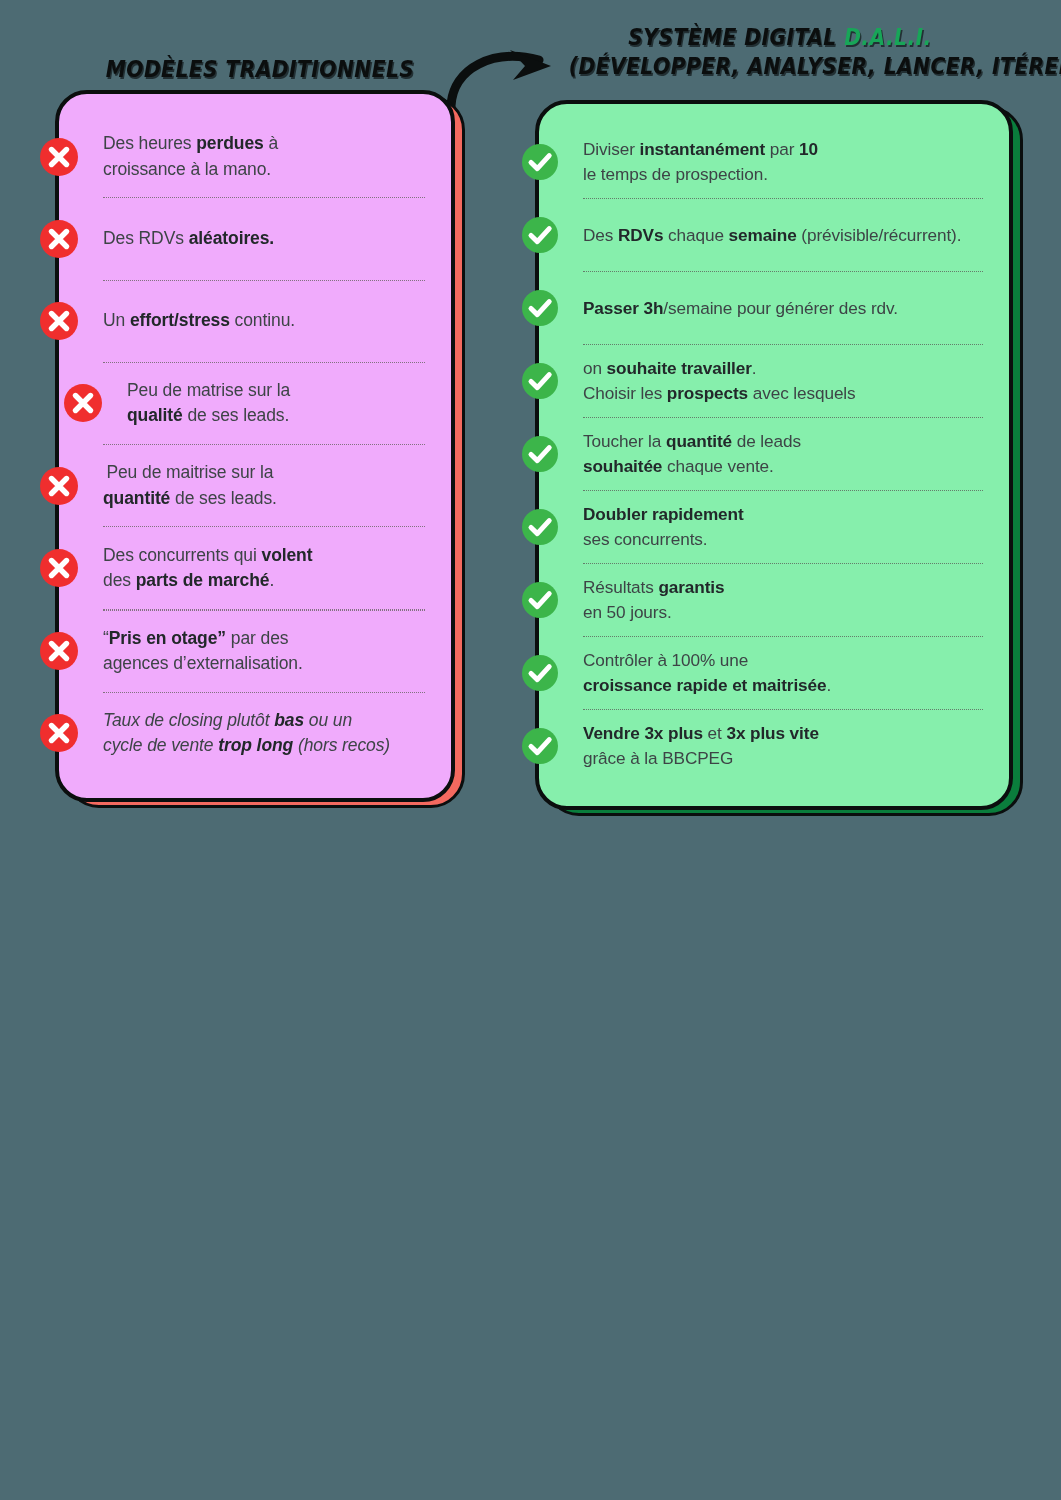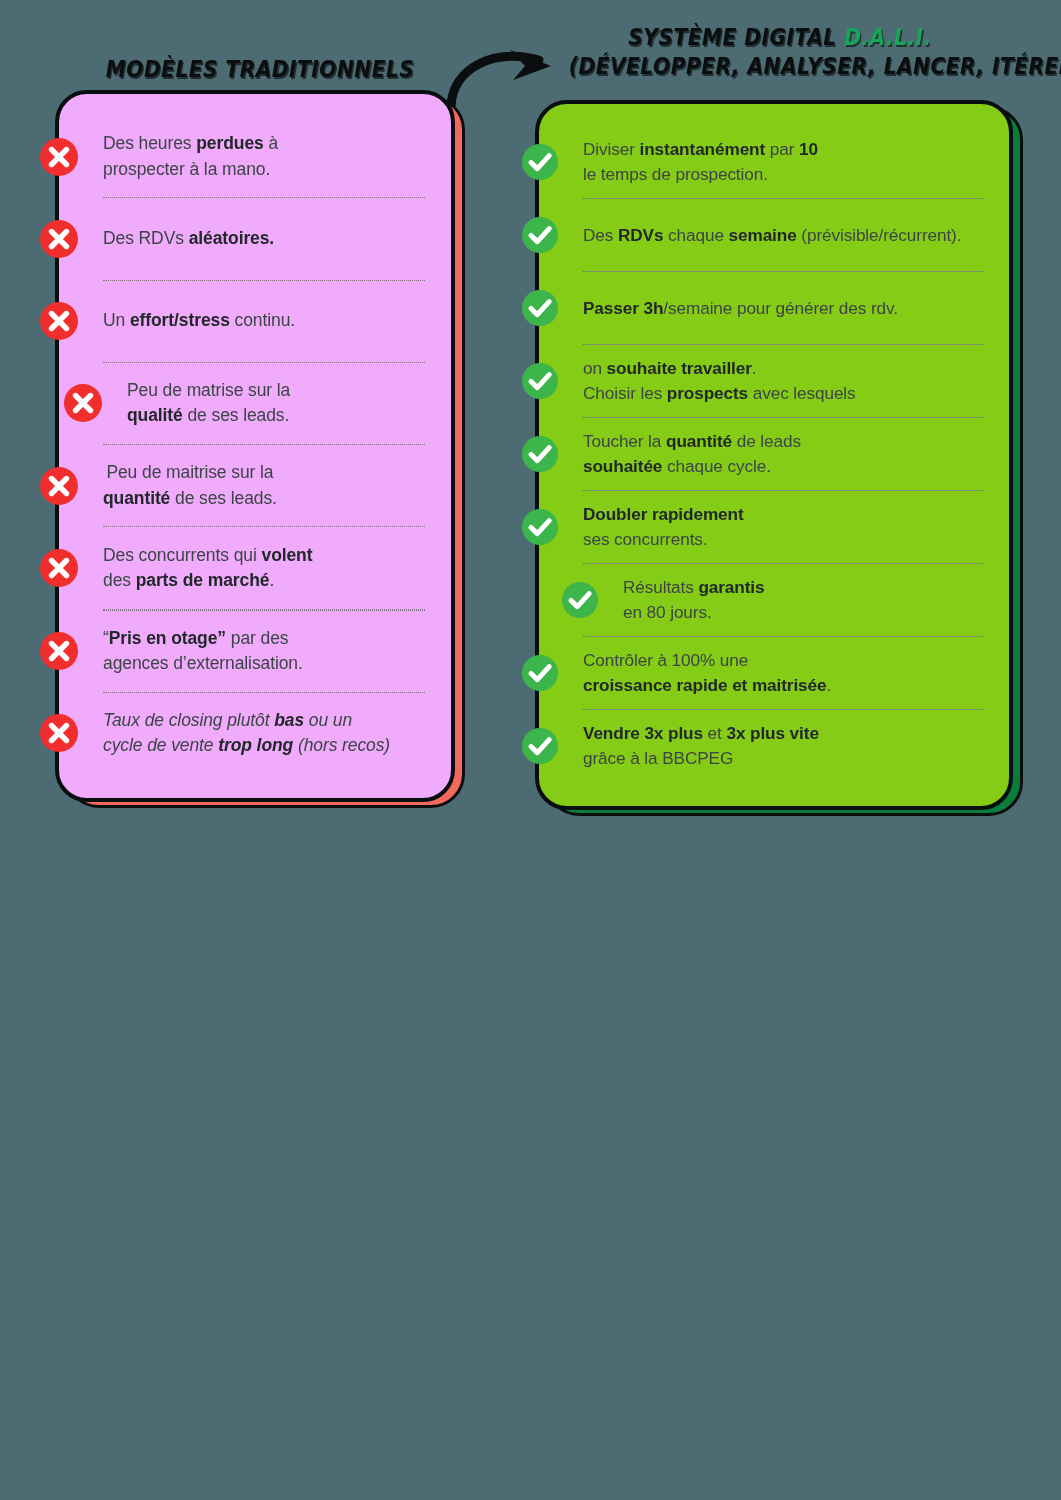--- a/index.html
+++ b/index.html
@@ -103,21 +103,21 @@
   #card-left .card-front { background: #f0abfc; }
 
   
   #card-right {
     left: 535px;
     top: 100px;
     width: 478px;
     height: 710px;
   }
   #card-right .card-back  { background: #0a7d3c; }
-  #card-right .card-front { background: #84cc16; }
+  #card-right .card-front { background: #86efac; }
 
   
   .item {
     position: relative;
     display: flex;
     align-items: center;
     min-height: 0;
   }
 
   .item-text {
@@ -186,21 +186,21 @@
     <div class="card-back"></div>
     <div class="card-front" id="left-list">
         <div class="item" style="flex: 1 1 0px;">
           <div class="badge cross">
             <svg width="38" height="38" viewBox="0 0 38 38">
               <path d="M11.5 11.5 L26.5 26.5 M26.5 11.5 L11.5 26.5" stroke="#ffffff" stroke-width="5.4" stroke-linecap="round"></path>
             </svg>
           </div>
           <div class="item-text">
             <div><span>Des heures </span><b>perdues</b><span> à</span></div>
-            <div><span>prospecter à la mano.</span></div>
+            <div><span>croissance à la mano.</span></div>
           </div>
         </div>
         <hr class="divider">
         <div class="item" style="flex: 1 1 0px;">
           <div class="badge cross">
             <svg width="38" height="38" viewBox="0 0 38 38">
               <path d="M11.5 11.5 L26.5 26.5 M26.5 11.5 L11.5 26.5" stroke="#ffffff" stroke-width="5.4" stroke-linecap="round"></path>
             </svg>
           </div>
           <div class="item-text">
@@ -332,45 +332,45 @@
         </div>
         <hr class="divider">
         <div class="item" style="flex: 1 1 0px;">
           <div class="badge check">
             <svg width="36" height="36" viewBox="0 0 36 36">
               <path d="M9 18.5 L15.3 24.6 L27.2 11.6" fill="none" stroke="#ffffff" stroke-width="5" stroke-linecap="round" stroke-linejoin="round"></path>
             </svg>
           </div>
           <div class="item-text">
             <div><span>Toucher la </span><b>quantité</b><span> de leads</span></div>
-            <div><b>souhaitée</b><span> chaque cycle.</span></div>
+            <div><b>souhaitée</b><span> chaque vente.</span></div>
           </div>
         </div>
         <hr class="divider">
         <div class="item" style="flex: 1 1 0px;">
           <div class="badge check">
             <svg width="36" height="36" viewBox="0 0 36 36">
               <path d="M9 18.5 L15.3 24.6 L27.2 11.6" fill="none" stroke="#ffffff" stroke-width="5" stroke-linecap="round" stroke-linejoin="round"></path>
             </svg>
           </div>
           <div class="item-text">
             <div><b>Doubler rapidement</b></div>
             <div><span>ses concurrents.</span></div>
           </div>
         </div>
         <hr class="divider">
-        <div class="item" style="flex: 1 1 0px; margin-left: 40px;">
+        <div class="item" style="flex: 1 1 0px;">
           <div class="badge check">
             <svg width="36" height="36" viewBox="0 0 36 36">
               <path d="M9 18.5 L15.3 24.6 L27.2 11.6" fill="none" stroke="#ffffff" stroke-width="5" stroke-linecap="round" stroke-linejoin="round"></path>
             </svg>
           </div>
           <div class="item-text">
             <div><span>Résultats </span><b>garantis</b></div>
-            <div><span>en 80 jours.</span></div>
+            <div><span>en 50 jours.</span></div>
           </div>
         </div>
         <hr class="divider">
         <div class="item" style="flex: 1 1 0px;">
           <div class="badge check">
             <svg width="36" height="36" viewBox="0 0 36 36">
               <path d="M9 18.5 L15.3 24.6 L27.2 11.6" fill="none" stroke="#ffffff" stroke-width="5" stroke-linecap="round" stroke-linejoin="round"></path>
             </svg>
           </div>
           <div class="item-text">

